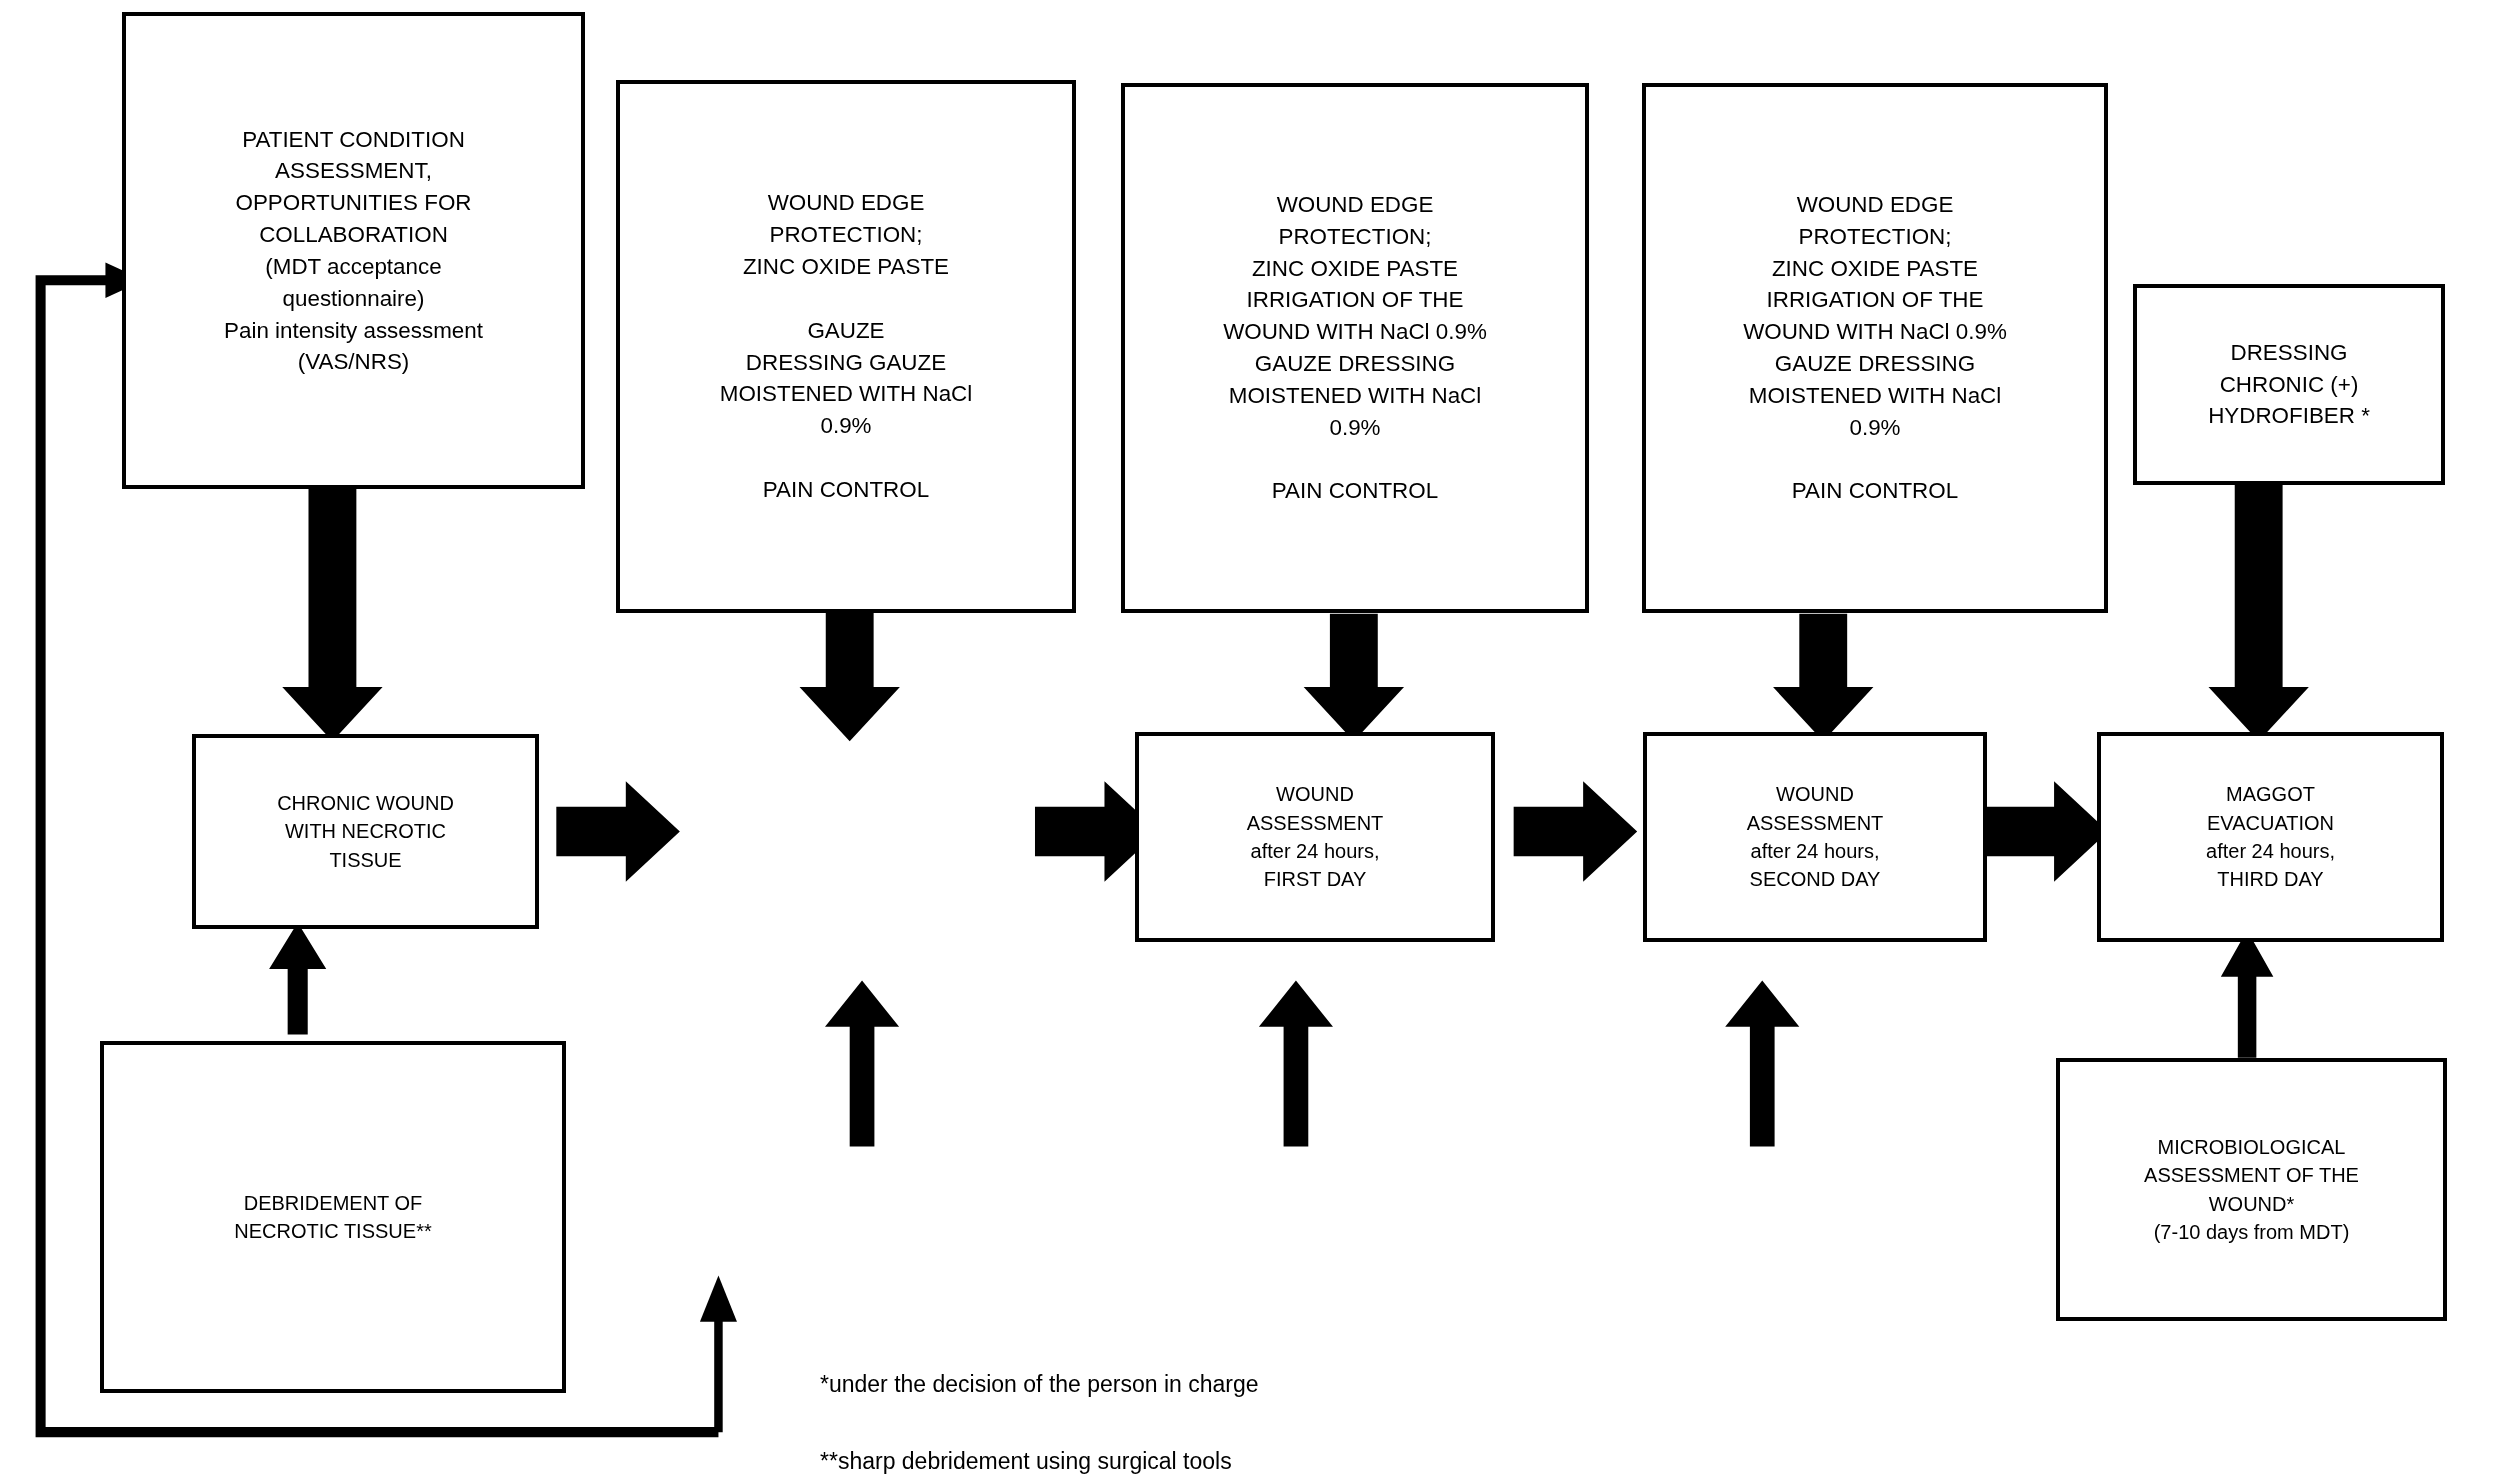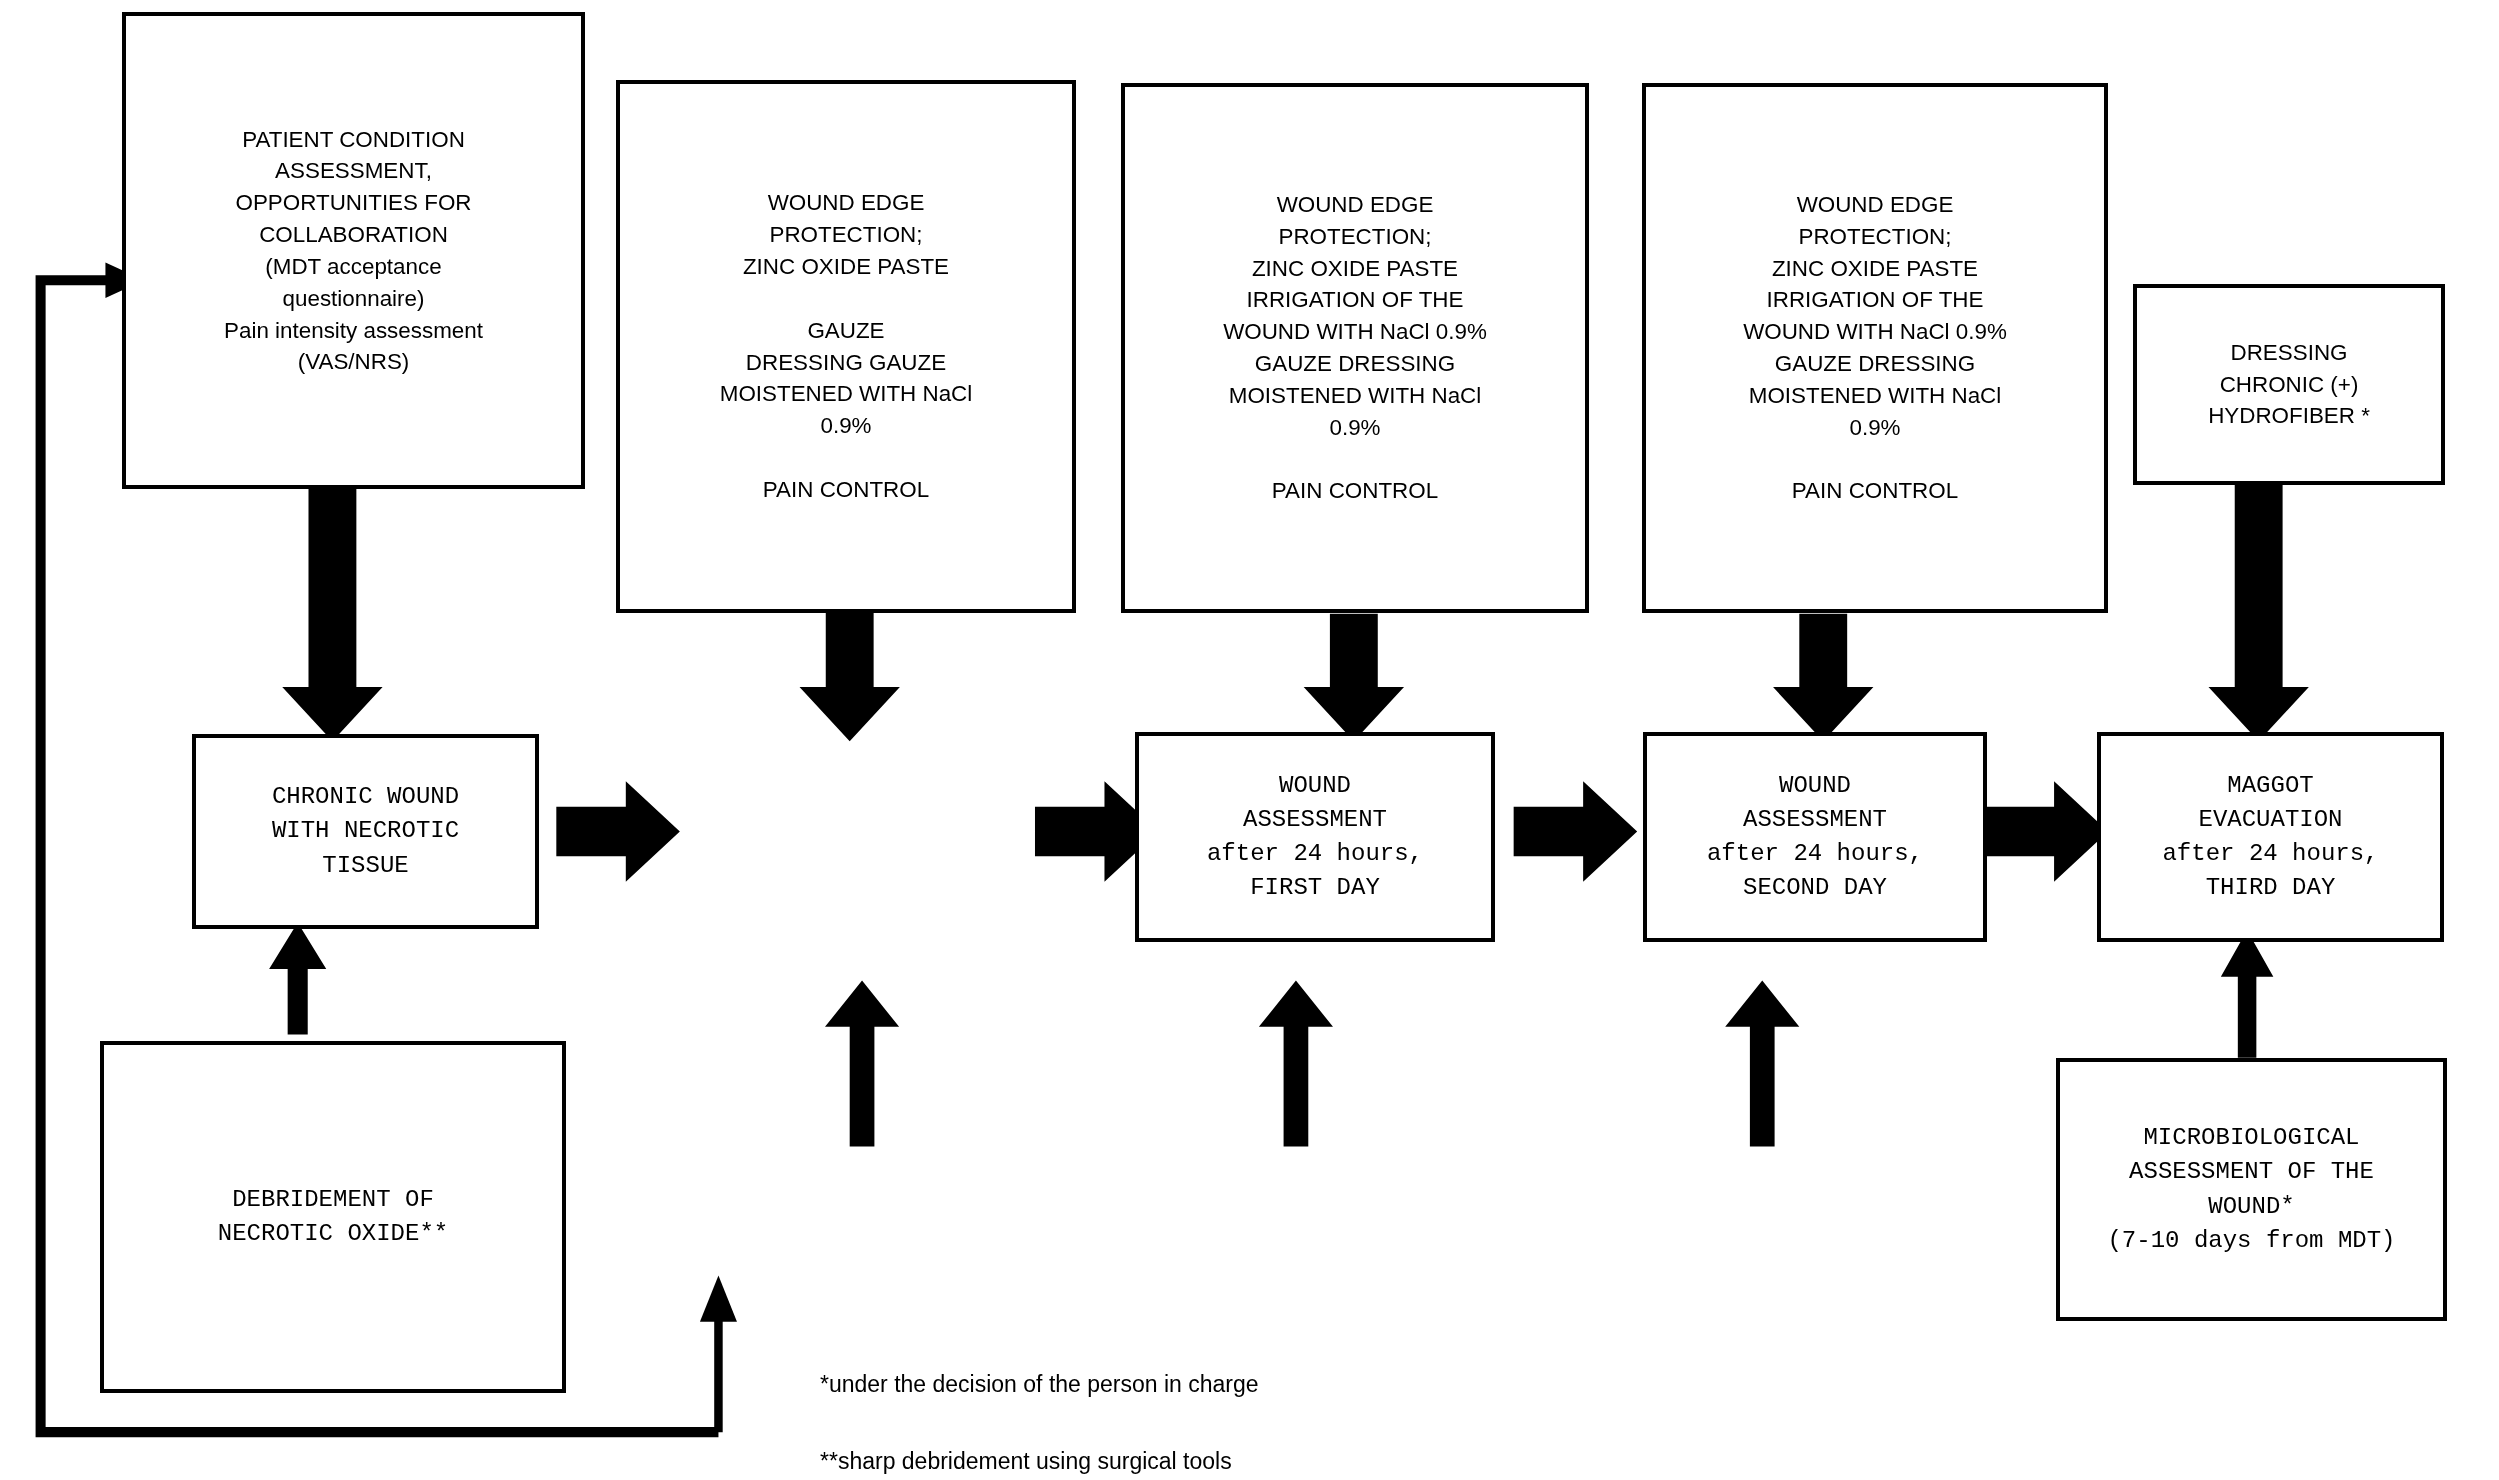--- a/index.html
+++ b/index.html
@@ -27,21 +27,21 @@
     text-align: center;
     z-index: 3;
   }
   .box .txt {
     width: 100%;
     padding: 0 7.7px;
     white-space: pre-line;
     line-height: 1.42;
   }
   .fs-md  { font-size: 22.4px; }
-  .fs-lg  { font-size: 24px; font-family: Liberation Mono, monospace; }
+  .fs-lg  { font-size: 20px; }
   svg.arrows {
     position: absolute;
     left: 0; top: 0;
     width: 2500px;
     height: 1480px;
     z-index: 1;
     pointer-events: none;
   }
   .note {
     position: absolute;
@@ -209,21 +209,21 @@
 
   <div class="box" style="left:2097px; top:732px; width:347px; height:210px;">
     <div class="txt fs-lg">MAGGOT
 EVACUATION
 after 24 hours,
 THIRD DAY</div>
   </div>
 
   <div class="box" style="left:100px; top:1041px; width:466px; height:352px;">
     <div class="txt fs-lg">DEBRIDEMENT OF
-NECROTIC OXIDE**</div>
+NECROTIC TISSUE**</div>
   </div>
 
 
   <div class="box" style="left:2056px; top:1058px; width:391px; height:263px;">
     <div class="txt fs-lg">MICROBIOLOGICAL
 ASSESSMENT OF THE
 WOUND*
 (7-10 days from MDT)</div>
   </div>
 

